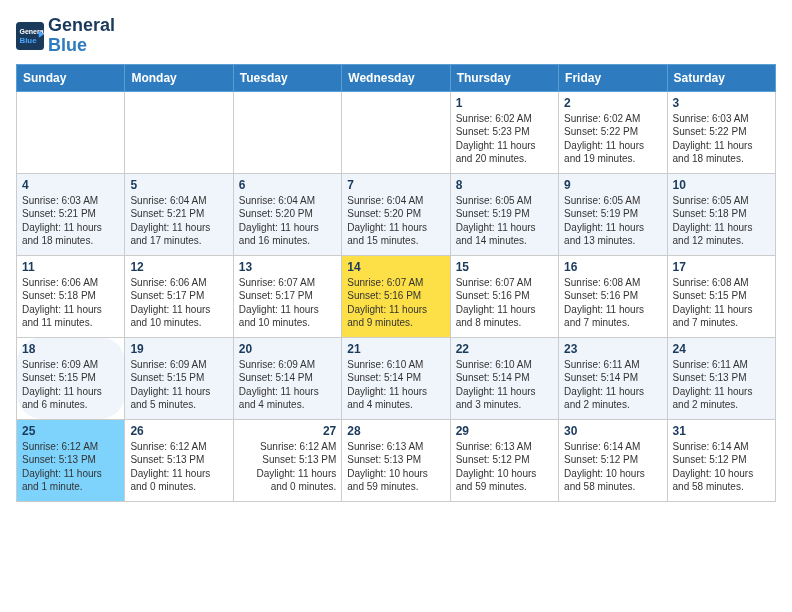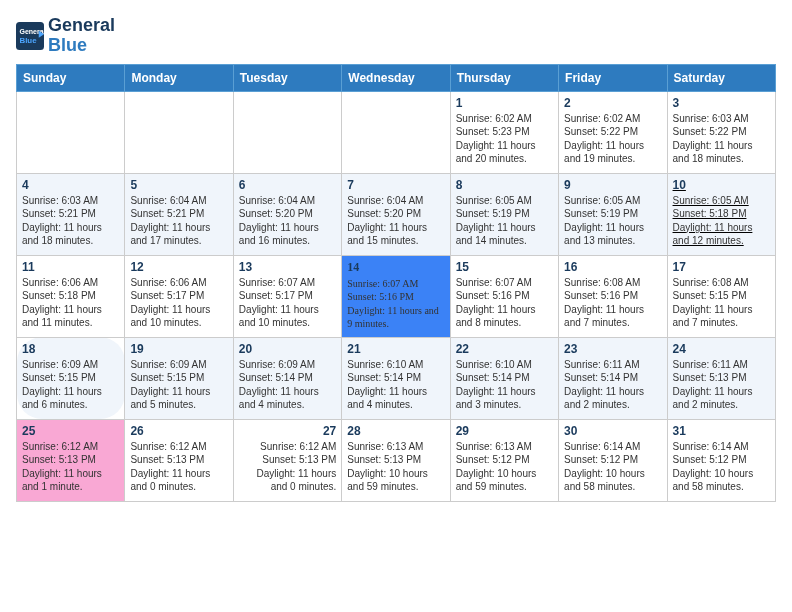--- a/index.html
+++ b/index.html
@@ -177,21 +177,21 @@
           <div class="day-info" style="white-space: pre-line;">Sunrise: 6:05 AM
 Sunset: 5:19 PM
 Daylight: 11 hours and 14 minutes.</div>
         </td>
         <td style="background: rgb(240, 245, 251);">
           <div class="day-num">9</div>
           <div class="day-info" style="white-space: pre-line;">Sunrise: 6:05 AM
 Sunset: 5:19 PM
 Daylight: 11 hours and 13 minutes.</div>
         </td>
-        <td style="background: rgb(240, 245, 251); text-decoration: underline;">
+        <td style="background: rgb(240, 245, 251);">
           <div class="day-num">10</div>
           <div class="day-info" style="white-space: pre-line;">Sunrise: 6:05 AM
 Sunset: 5:18 PM
 Daylight: 11 hours and 12 minutes.</div>
         </td>
       </tr>
       <tr>
         <td style="background: rgb(255, 255, 255);">
           <div class="day-num">11</div>
           <div class="day-info" style="white-space: pre-line;">Sunrise: 6:06 AM
@@ -203,21 +203,21 @@
           <div class="day-info" style="white-space: pre-line;">Sunrise: 6:06 AM
 Sunset: 5:17 PM
 Daylight: 11 hours and 10 minutes.</div>
         </td>
         <td style="background: rgb(255, 255, 255);">
           <div class="day-num">13</div>
           <div class="day-info" style="white-space: pre-line;">Sunrise: 6:07 AM
 Sunset: 5:17 PM
 Daylight: 11 hours and 10 minutes.</div>
         </td>
-        <td style="background: #3b82f6; font-family: Liberation Serif, serif;">
+        <td style="background: #fde047;">
           <div class="day-num">14</div>
           <div class="day-info" style="white-space: pre-line;">Sunrise: 6:07 AM
 Sunset: 5:16 PM
 Daylight: 11 hours and 9 minutes.</div>
         </td>
         <td style="background: rgb(255, 255, 255);">
           <div class="day-num">15</div>
           <div class="day-info" style="white-space: pre-line;">Sunrise: 6:07 AM
 Sunset: 5:16 PM
 Daylight: 11 hours and 8 minutes.</div>
@@ -273,21 +273,21 @@
 Daylight: 11 hours and 2 minutes.</div>
         </td>
         <td style="background: rgb(240, 245, 251); margin-left: 40px;">
           <div class="day-num">24</div>
           <div class="day-info" style="white-space: pre-line;">Sunrise: 6:11 AM
 Sunset: 5:13 PM
 Daylight: 11 hours and 2 minutes.</div>
         </td>
       </tr>
       <tr>
-        <td style="background: #f9a8d4; margin-left: 33px;">
+        <td style="background: #7dd3fc; margin-left: 33px;">
           <div class="day-num">25</div>
           <div class="day-info" style="white-space: pre-line;">Sunrise: 6:12 AM
 Sunset: 5:13 PM
 Daylight: 11 hours and 1 minute.</div>
         </td>
         <td style="background: rgb(255, 255, 255);">
           <div class="day-num">26</div>
           <div class="day-info" style="white-space: pre-line;">Sunrise: 6:12 AM
 Sunset: 5:13 PM
 Daylight: 11 hours and 0 minutes.</div>

